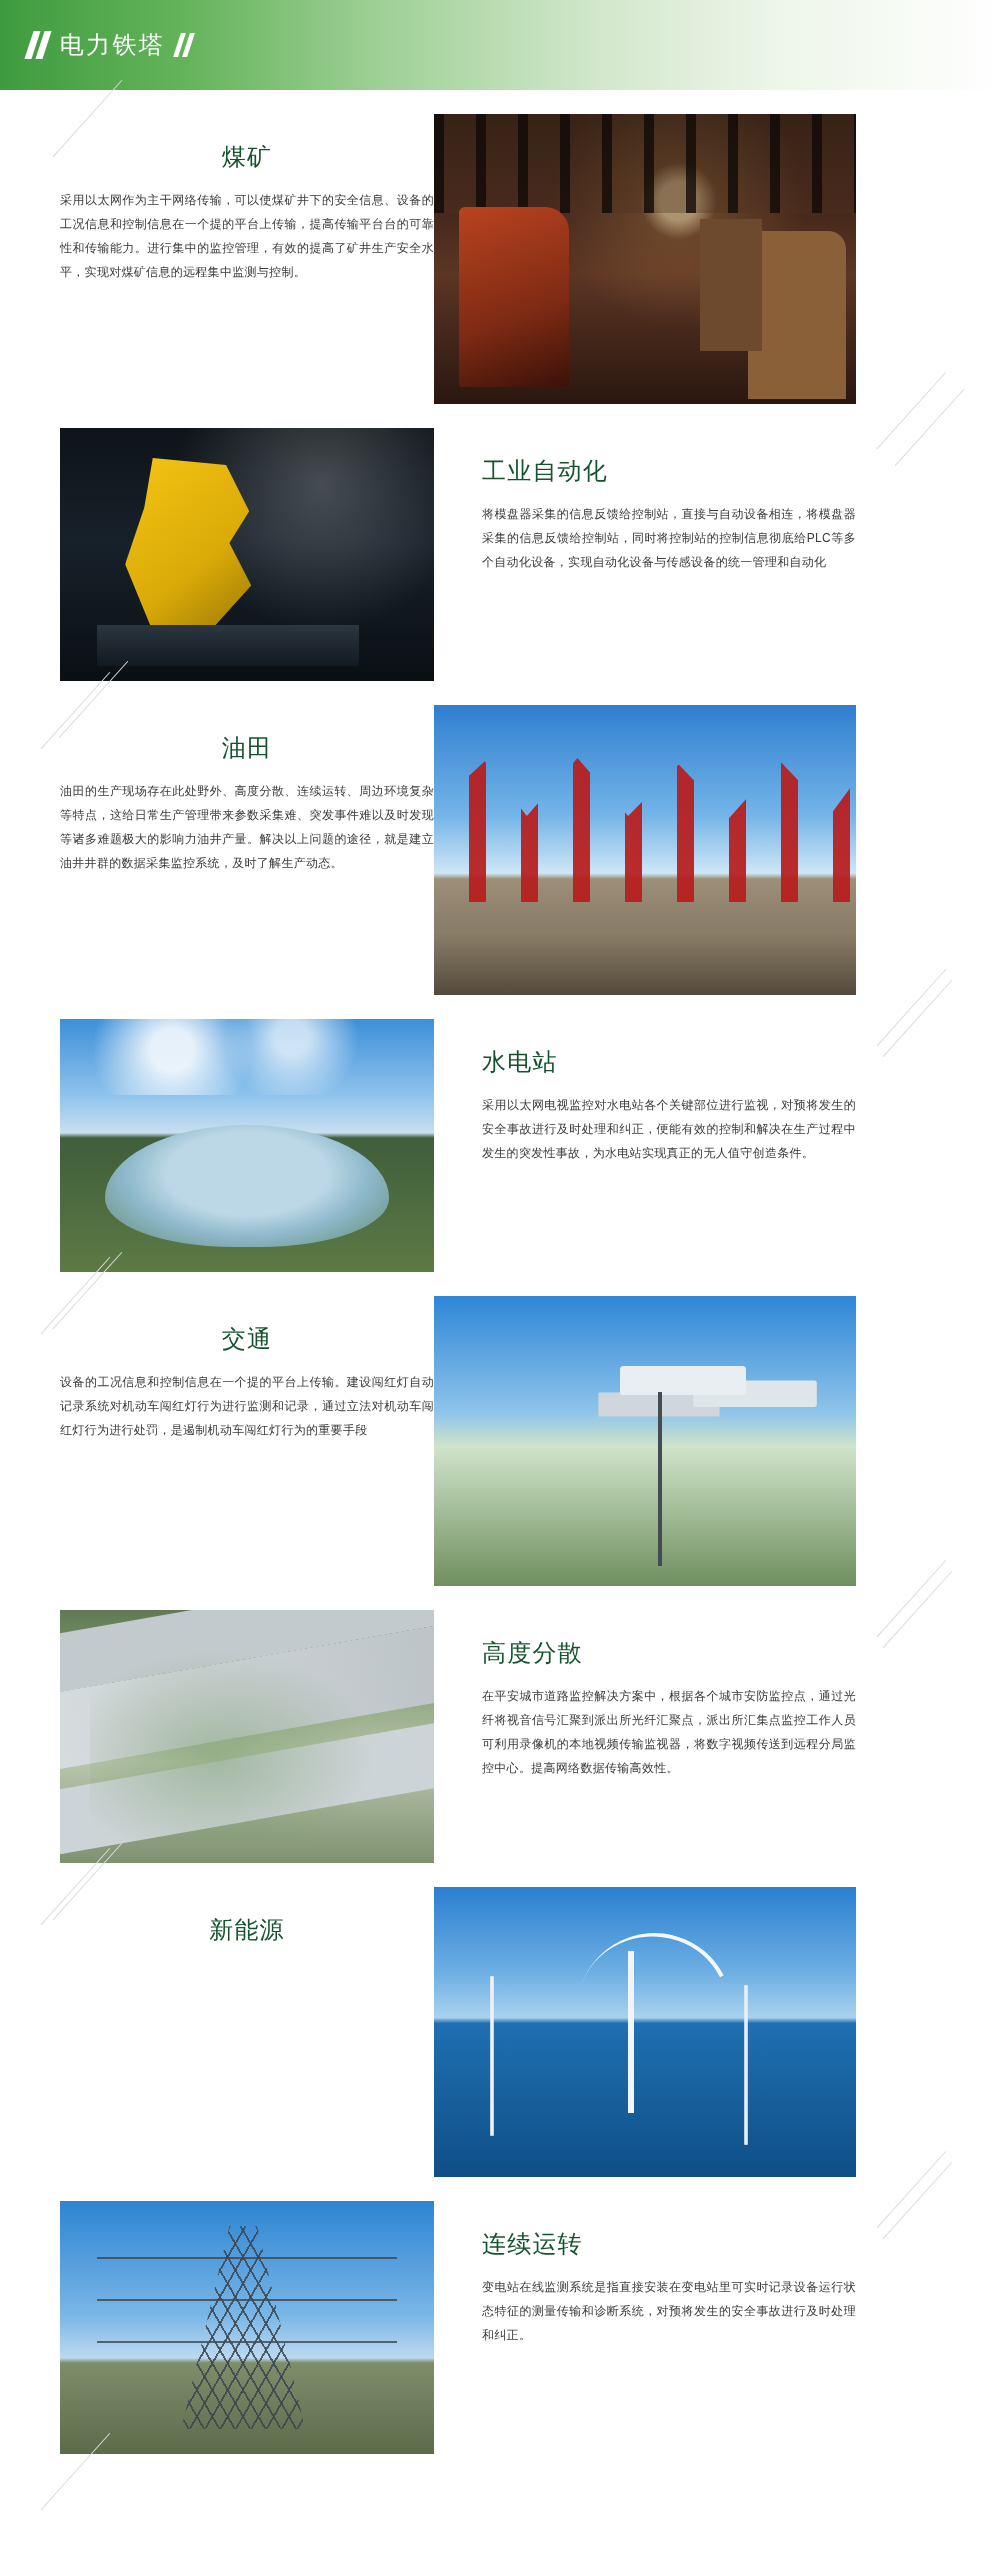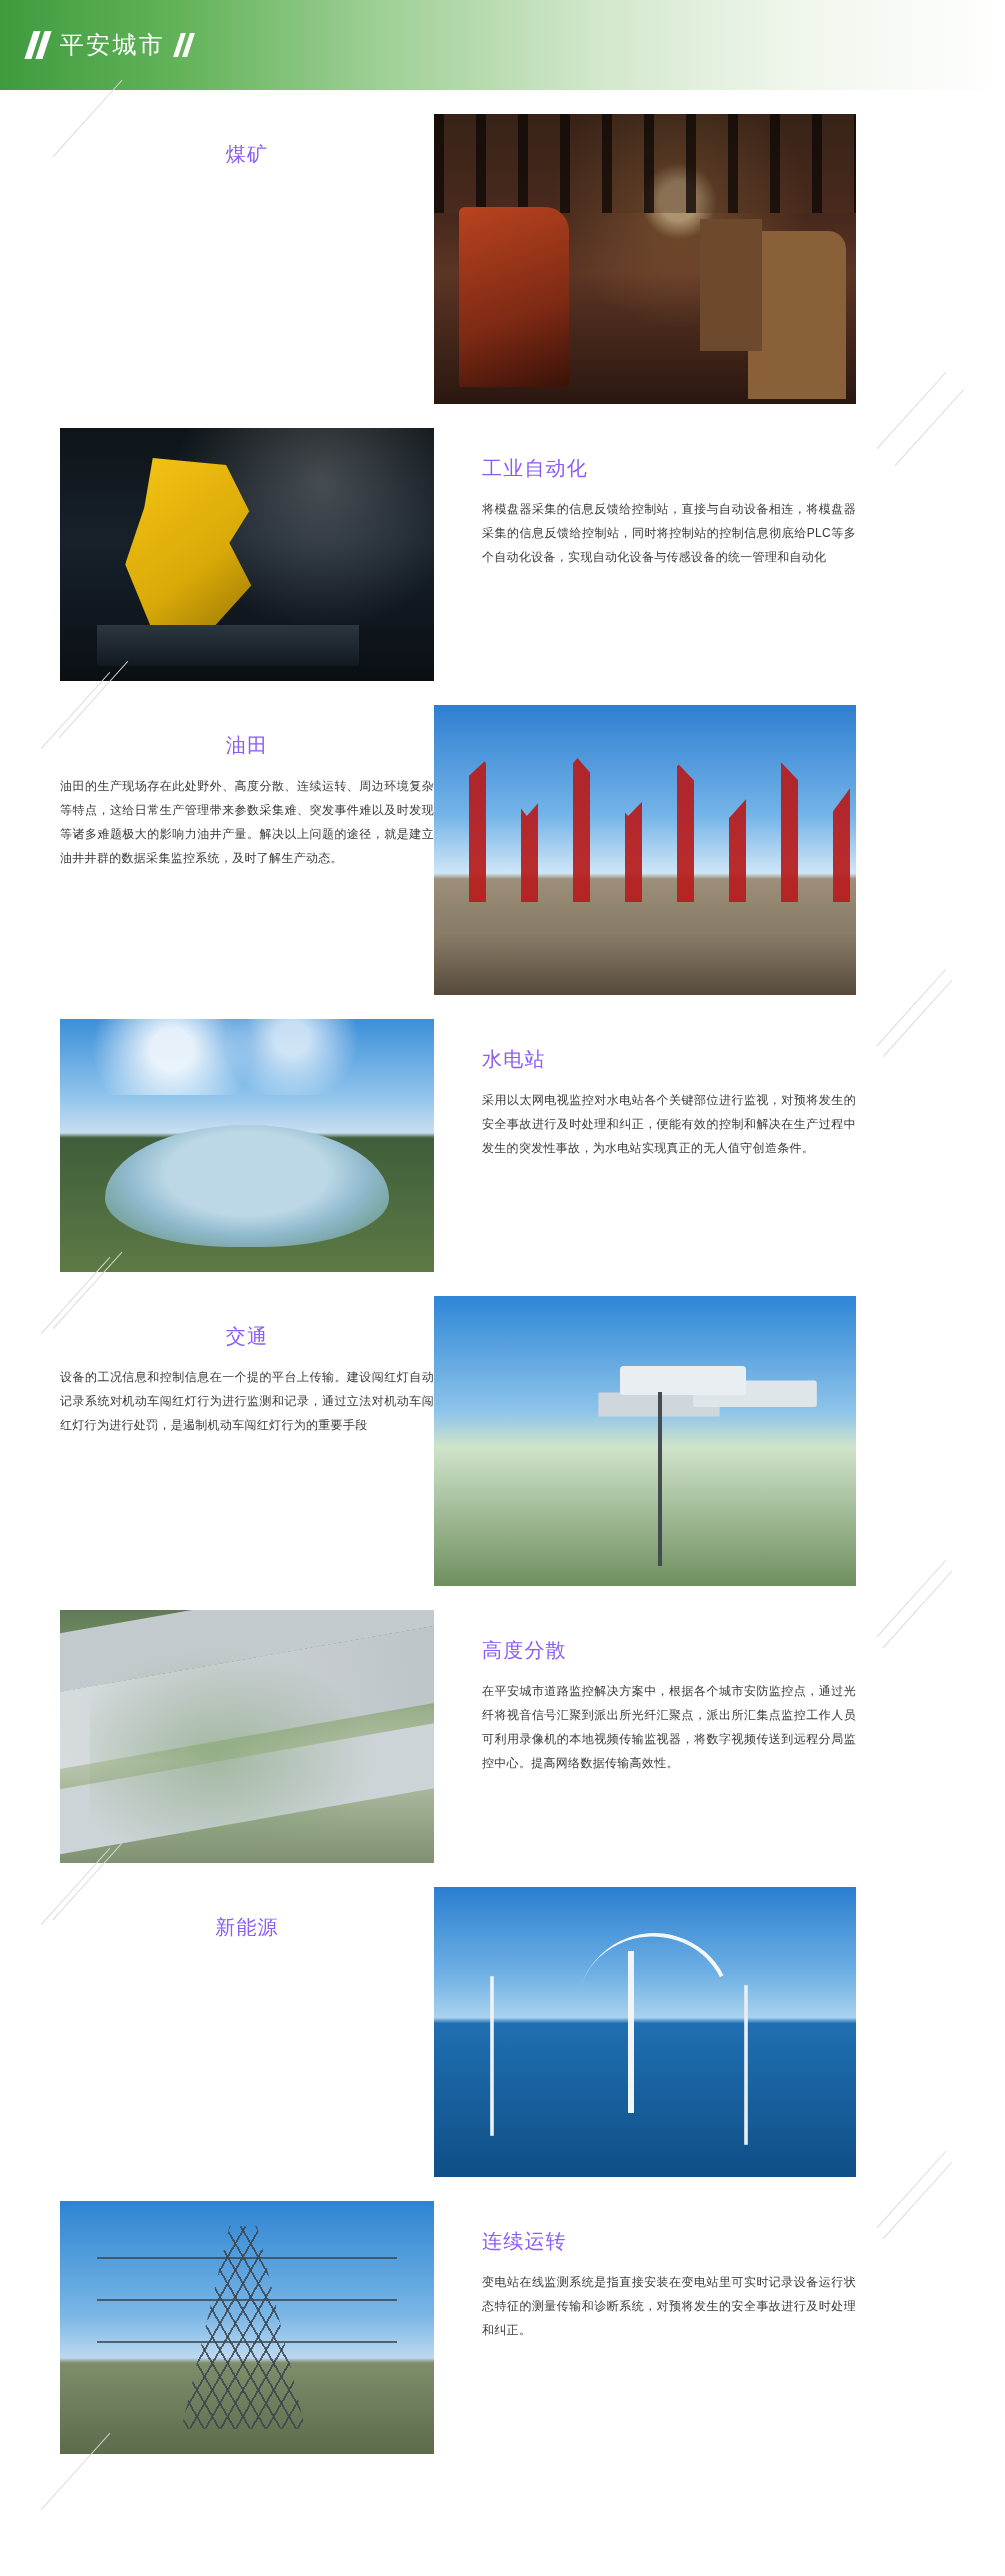--- a/index.html
+++ b/index.html
@@ -80,22 +80,22 @@
     padding-top: 26.5px;
   }
   .img-col {
     width: 422px;
     display: flex;
   }
   .section.text-left .img-col { justify-content: flex-end; }
   .section.text-right .img-col { justify-content: flex-start; }
 
   .sec-title {
-    font-size: 20px;
-    color: #8b5cf6;
+    font-size: 24px;
+    color: #14532d;
     margin: 0 0 15.7px 0;
     font-weight: normal;
     letter-spacing: 1.2px;
   }
   .text-left .sec-title { text-align: center; }
   .text-right .sec-title { text-align: left; }
 
   .sec-body {
     font-size: 12px;
     line-height: 2.0;
@@ -241,32 +241,33 @@
 </head>
 <body>
 
 <div class="page">
 
   <div class="banner">
     <span class="banner-bars">
       <i></i>
         <i></i>
     </span>
-    <span class="banner-title">平安城市</span>
+    <span class="banner-title">电力铁塔</span>
     <span class="banner-bars-small">
       <i></i>
         <i></i>
     </span>
   </div>
 
   <div class="sections">
 
     <div class="section text-left">
       <div class="text-col">
         <h2 class="sec-title">煤矿</h2>
+        <p class="sec-body">采用以太网作为主干网络传输，可以使煤矿井下的安全信息、设备的工况信息和控制信息在一个提的平台上传输，提高传输平台台的可靠性和传输能力。进行集中的监控管理，有效的提高了矿井生产安全水平，实现对煤矿信息的远程集中监测与控制。</p>
       </div>
       <div class="img-col">
         <div class="photo sc-coalmine"></div>
       </div>
       <span class="deco" style="left:36px; top:3.6px;"></span>
       <span class="deco" style="right:24px; bottom:-24px;"></span>
     </div>
 
     <div class="section text-right">
       <div class="img-col">

